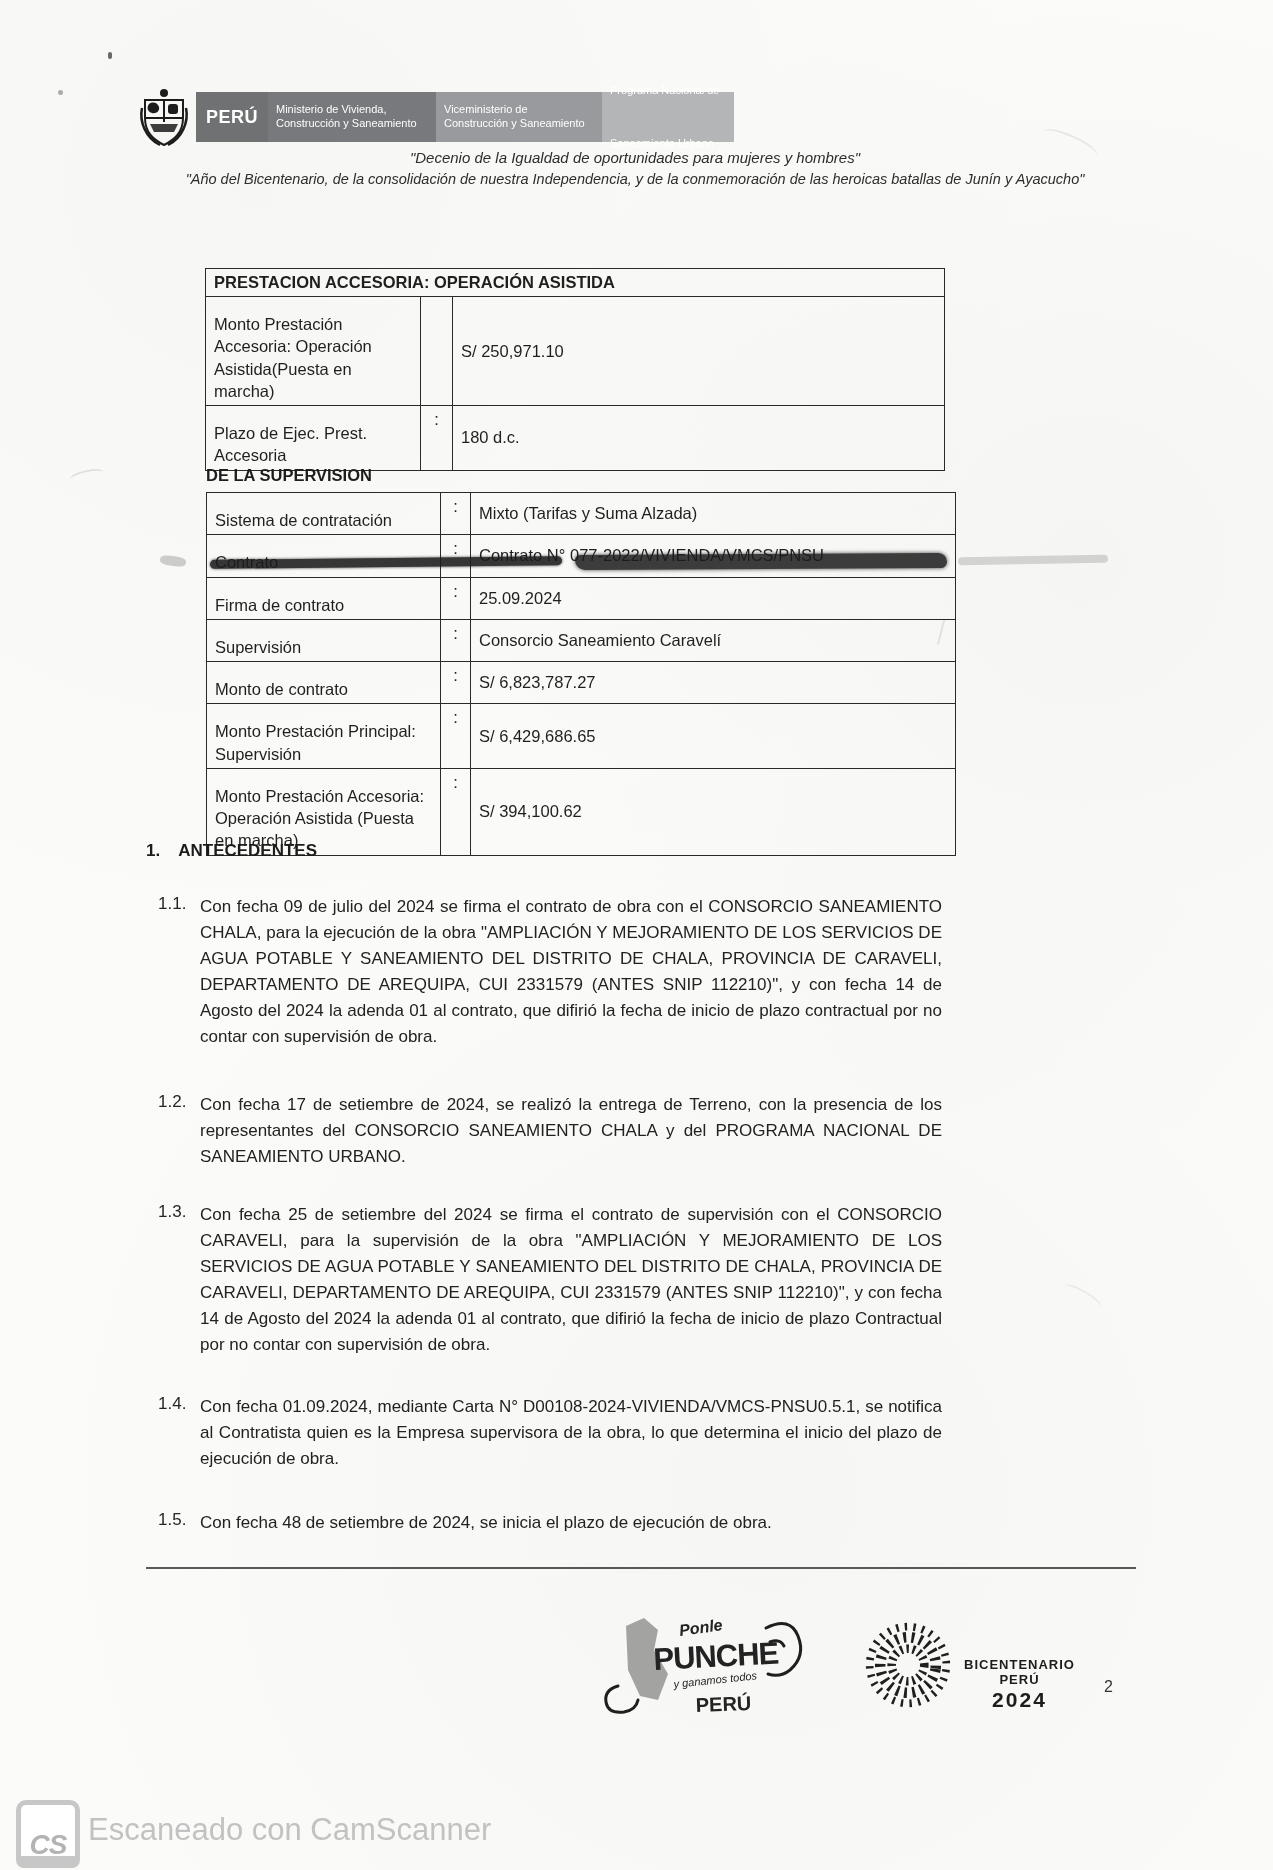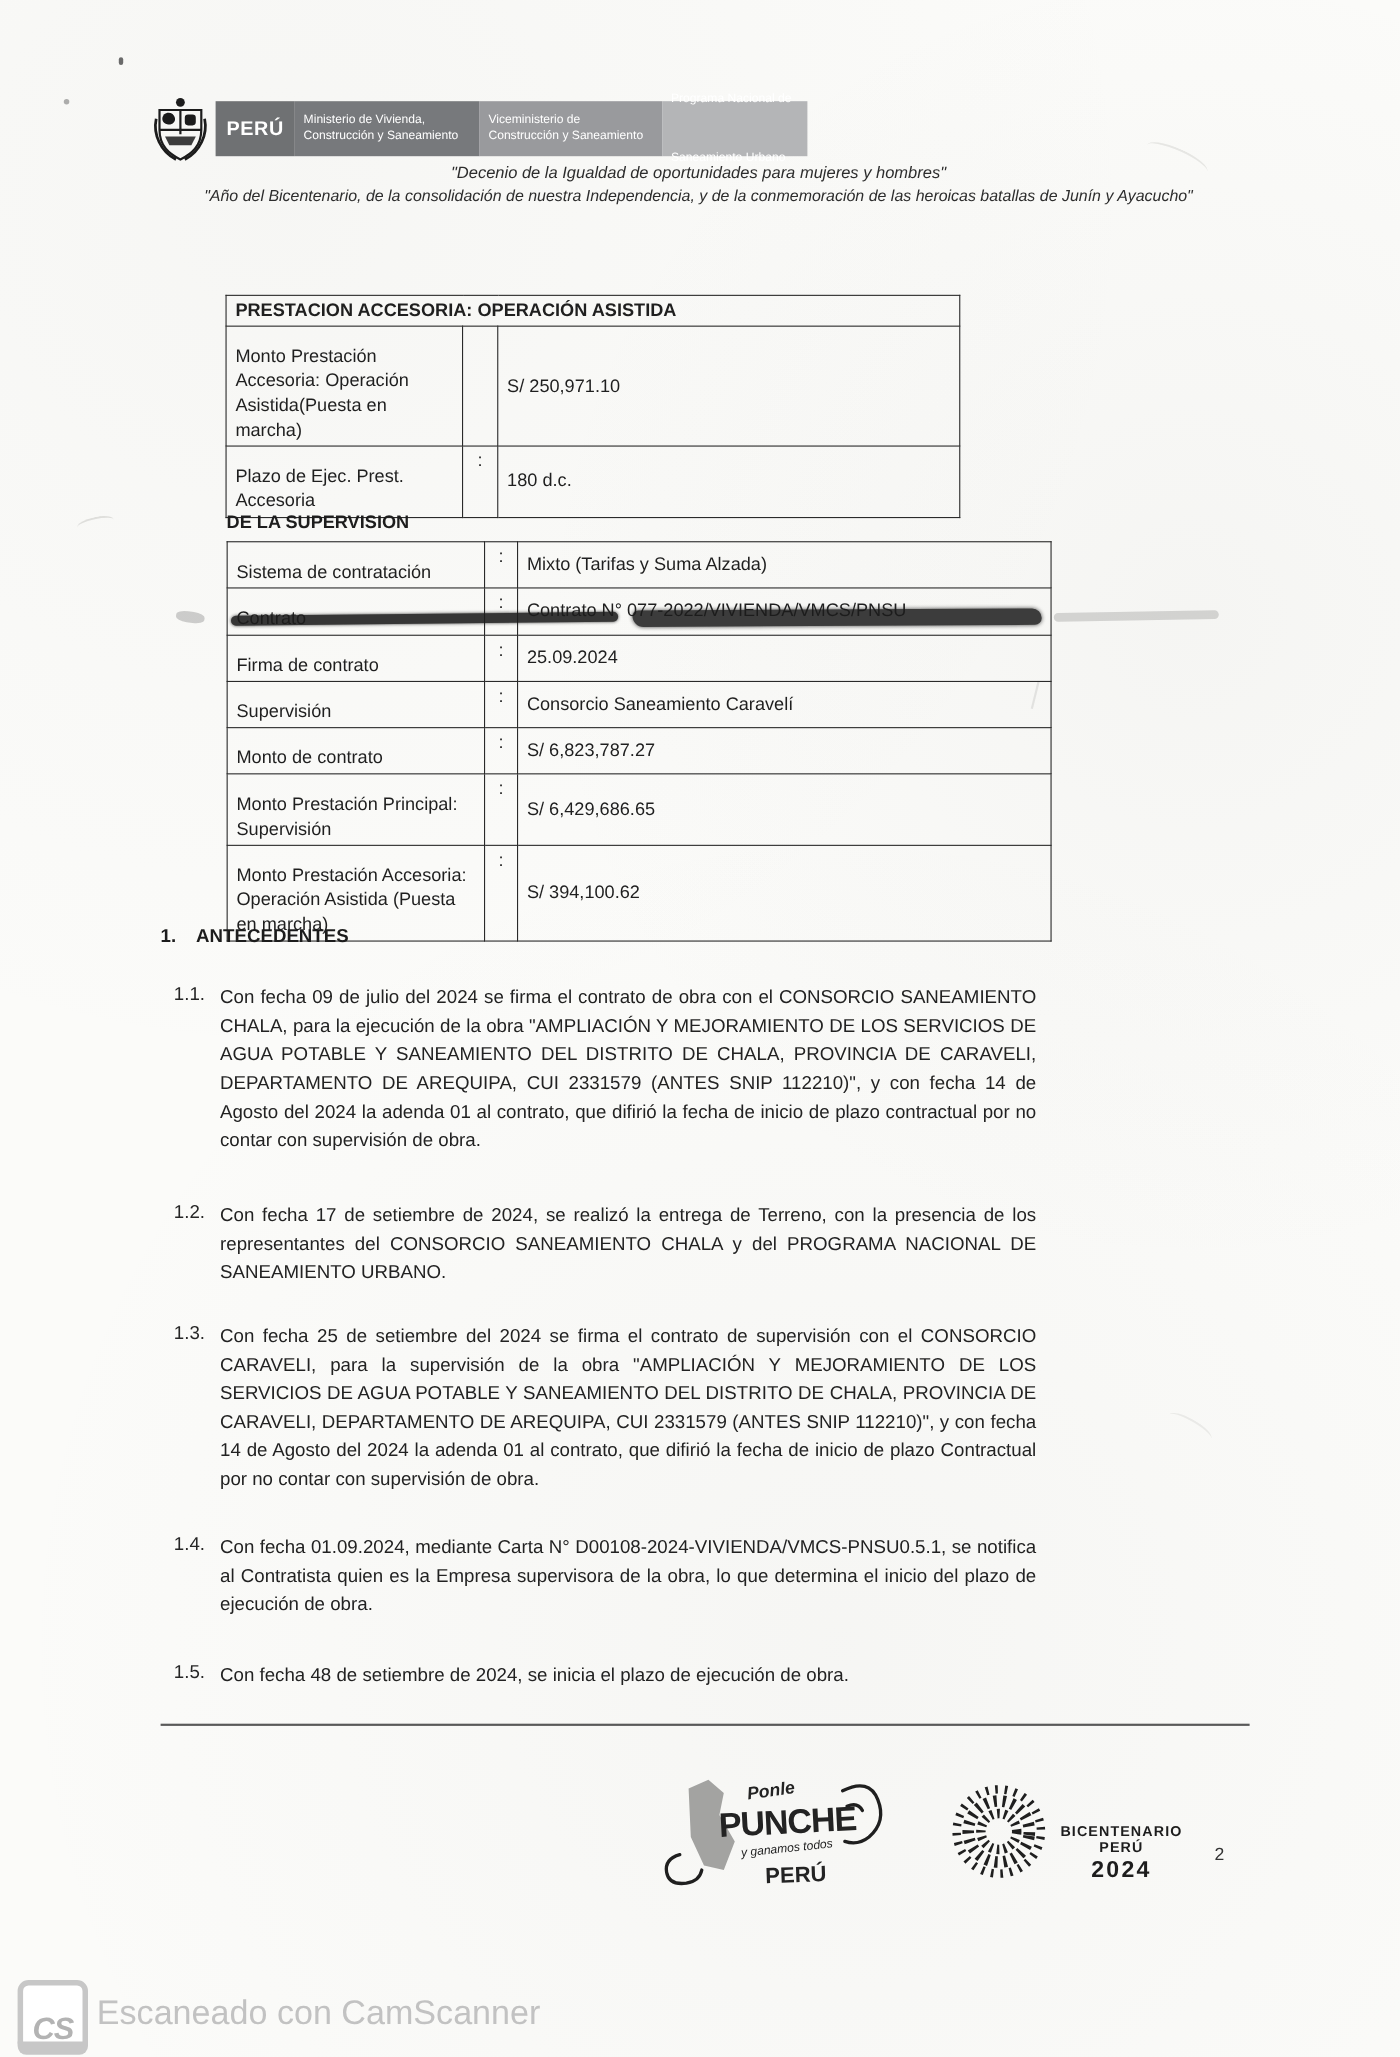--- a/index.html
+++ b/index.html
@@ -28,21 +28,21 @@
           font-size:15px; color:#2d2d2d;}
   .motto2{left:125px; top:170px; width:1020px; text-align:center; font-style:italic;
           font-size:14.5px; line-height:1.3; color:#2d2d2d;}
 
   
   table.doc{border-collapse:collapse; table-layout:fixed; font-size:16.5px; color:#1f1f1f;}
   table.doc td{border:1.6px solid #2a2a2a; padding:3px 8px; vertical-align:middle;
                overflow:hidden;}
   table.doc td.lab{vertical-align:top; padding-top:16px; line-height:1.35;}
   table.doc td.sep{text-align:center; vertical-align:top; padding:4px 2px;}
-  .t1{left:205px; top:268px; width:668px;}
+  .t1{left:205px; top:268px; width:740px;}
   .t1 col.c-lab{width:215px;} .t1 col.c-sep{width:32px;}
   .t1-head td{font-weight:bold; font-size:16.5px; padding:3px 9px;}
   .t2{left:206px; top:492px; width:750px;}
   .t2 col.c-lab{width:234px;} .t2 col.c-sep{width:30px;}
   tr.h27{height:27px;} tr.h28{height:28px;} tr.h30{height:30px;}
   tr.h36{height:36px;} tr.h62{height:62px;}
   tr.h82{height:82px;} tr.h90{height:90px;}
   .sup-heading{left:206px; top:466px; font-weight:bold; font-size:16.5px; color:#1d1d1d;}
 
   

